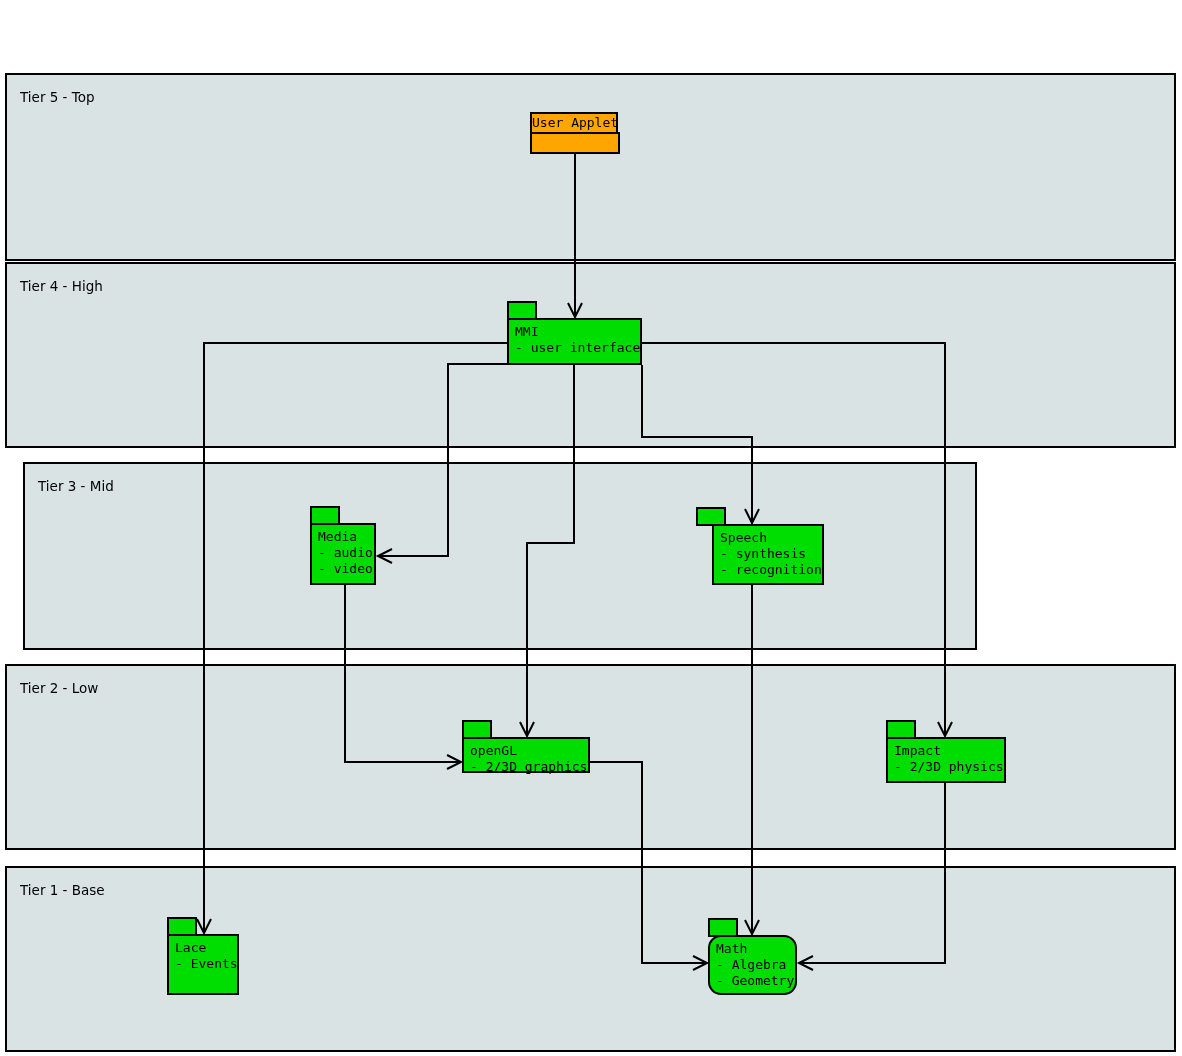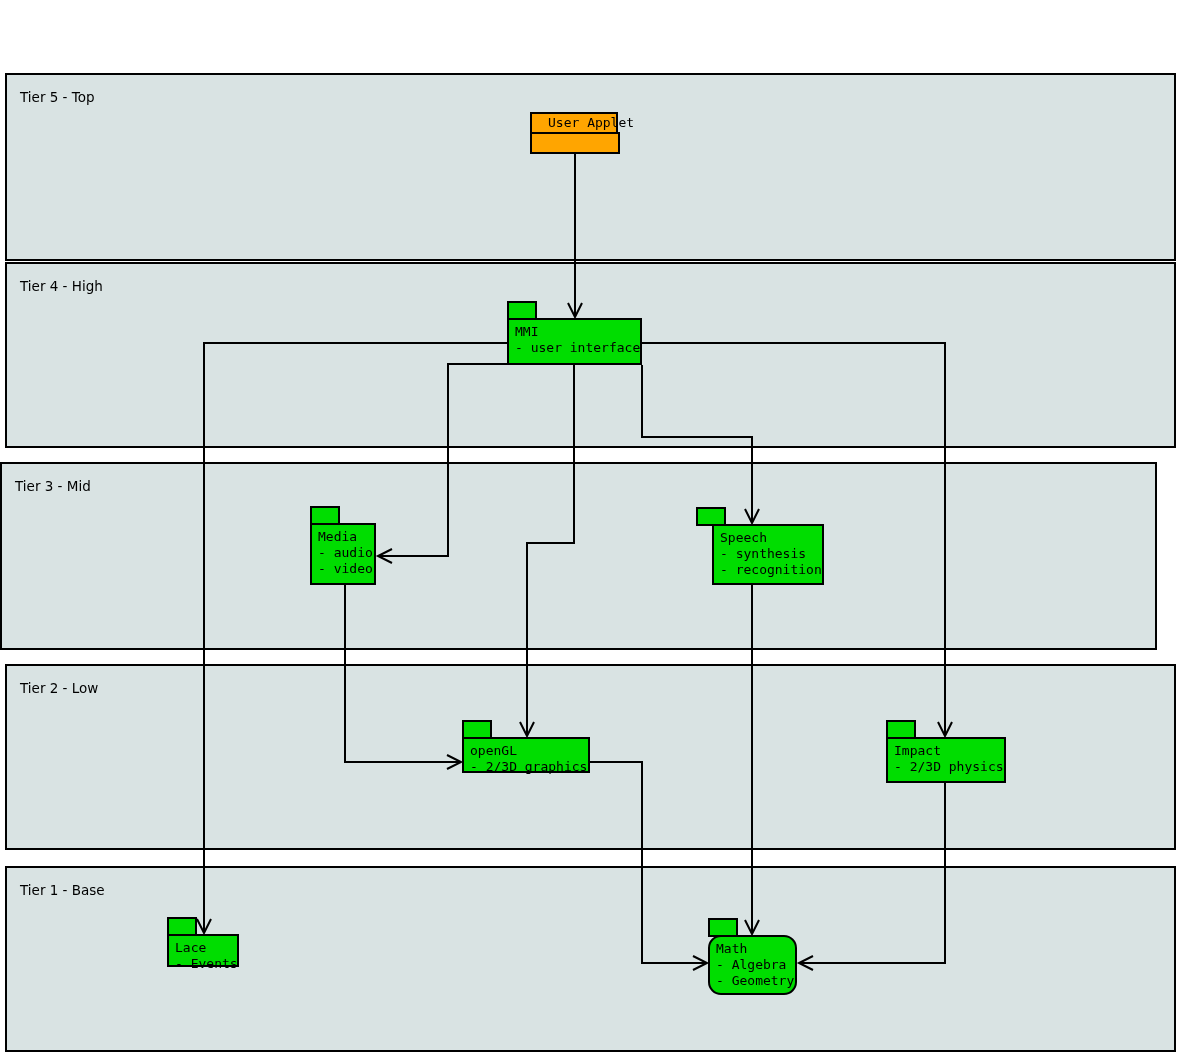--- a/index.html
+++ b/index.html
@@ -102,21 +102,21 @@
 <div class="canvas">
   <div class="note">(Arrows indicate the direction of the dependency)</div>
 
   <div id="tiers">
       <div class="tier-band" style="left: 5px; top: 58px; width: 1171px; height: 188px; margin-top: 15px;">
         <span class="tier-label">Tier 5 - Top</span>
       </div>
       <div class="tier-band" style="left: 5px; top: 262px; width: 1171px; height: 186px;">
         <span class="tier-label">Tier 4 - High</span>
       </div>
-      <div class="tier-band" style="left: 0; top: 462px; width: 1157px; height: 188px;">
+      <div class="tier-band" style="left: 23px; top: 462px; width: 954px; height: 188px;">
         <span class="tier-label">Tier 3 - Mid</span>
       </div>
       <div class="tier-band" style="left: 5px; top: 664px; width: 1171px; height: 186px;">
         <span class="tier-label">Tier 2 - Low</span>
       </div>
       <div class="tier-band" style="left: 5px; top: 866px; width: 1171px; height: 186px;">
         <span class="tier-label">Tier 1 - Base</span>
       </div>
     </div>
 
@@ -132,30 +132,30 @@
       <polyline points="507,364 448,364 448,556 378,556" fill="none" stroke="#000000" stroke-width="2" marker-end="url(#arrowhead)"></polyline>
       <polyline points="574,365 574,543 527,543 527,736" fill="none" stroke="#000000" stroke-width="2" marker-end="url(#arrowhead)"></polyline>
       <polyline points="642,365 642,437 752,437 752,523" fill="none" stroke="#000000" stroke-width="2" marker-end="url(#arrowhead)"></polyline>
       <polyline points="345,585 345,762 461,762" fill="none" stroke="#000000" stroke-width="2" marker-end="url(#arrowhead)"></polyline>
       <polyline points="752,585 752,934" fill="none" stroke="#000000" stroke-width="2" marker-end="url(#arrowhead)"></polyline>
       <polyline points="590,762 642,762 642,963 707,963" fill="none" stroke="#000000" stroke-width="2" marker-end="url(#arrowhead)"></polyline>
       <polyline points="945,783 945,963 799,963" fill="none" stroke="#000000" stroke-width="2" marker-end="url(#arrowhead)"></polyline>
     </svg>
 
   <div id="components">
-      <div class="applet-label" style="left: 530px; top: 112px; width: 88px; height: 37px; padding-left: 16px;">User Applet</div>
+      <div class="applet-label" style="left: 530px; top: 112px; width: 88px; height: 37px;">User Applet</div>
       <div class="applet-body" style="left: 530px; top: 132px; width: 90px; height: 22px;"></div>
       <div class="folder-tab" style="left: 507px; top: 301px; width: 30px; height: 19px;"></div>
       <div class="folder-body" style="left: 507px; top: 318px; width: 135px; height: 47px;"><div class="comp-line">MMI</div><div class="comp-line">- user interface</div></div>
       <div class="folder-tab" style="left: 310px; top: 506px; width: 30px; height: 19px;"></div>
       <div class="folder-body" style="left: 310px; top: 523px; width: 66px; height: 62px;"><div class="comp-line">Media</div><div class="comp-line">- audio</div><div class="comp-line">- video</div></div>
       <div class="folder-tab" style="left: 696px; top: 507px; width: 30px; height: 19px;"></div>
       <div class="folder-body" style="left: 712px; top: 524px; width: 112px; height: 61px;"><div class="comp-line">Speech</div><div class="comp-line">- synthesis</div><div class="comp-line">- recognition</div></div>
       <div class="folder-tab" style="left: 462px; top: 720px; width: 30px; height: 19px;"></div>
       <div class="folder-body" style="left: 462px; top: 737px; width: 128px; height: 36px;"><div class="comp-line">openGL</div><div class="comp-line">- 2/3D graphics</div></div>
       <div class="folder-tab" style="left: 886px; top: 720px; width: 30px; height: 19px;"></div>
       <div class="folder-body" style="left: 886px; top: 737px; width: 120px; height: 46px;"><div class="comp-line">Impact</div><div class="comp-line">- 2/3D physics</div></div>
       <div class="folder-tab" style="left: 167px; top: 917px; width: 30px; height: 19px;"></div>
-      <div class="folder-body" style="left: 167px; top: 934px; width: 72px; height: 33px;"><div class="comp-line">Lace</div><div class="comp-line">- Events</div></div>
+      <div class="folder-body" style="left: 167px; top: 934px; width: 72px; height: 61px;"><div class="comp-line">Lace</div><div class="comp-line">- Events</div></div>
       <div class="folder-tab" style="left: 708px; top: 918px; width: 30px; height: 19px;"></div>
       <div class="folder-body" style="left: 708px; top: 935px; width: 89px; height: 60px; border-radius: 13px;"><div class="comp-line">Math</div><div class="comp-line">- Algebra</div><div class="comp-line">- Geometry</div></div>
     </div>
 </div>
 
 </body></html>

